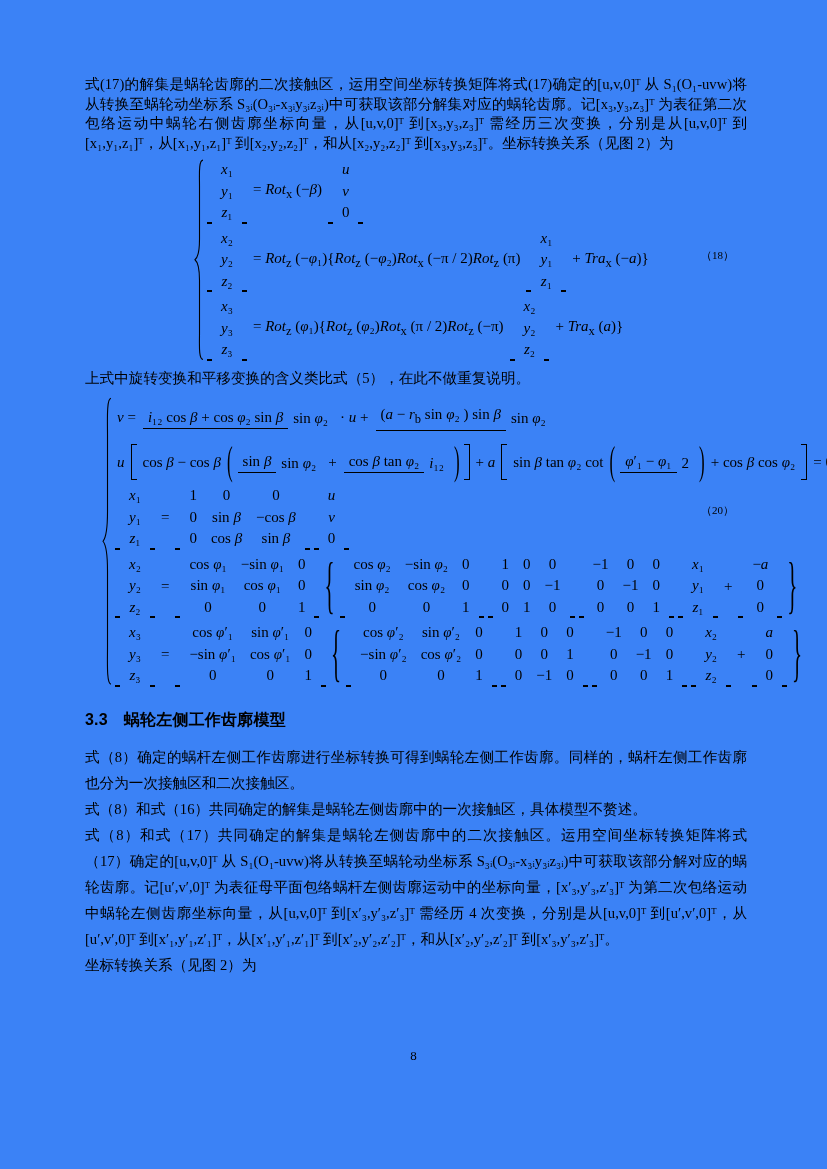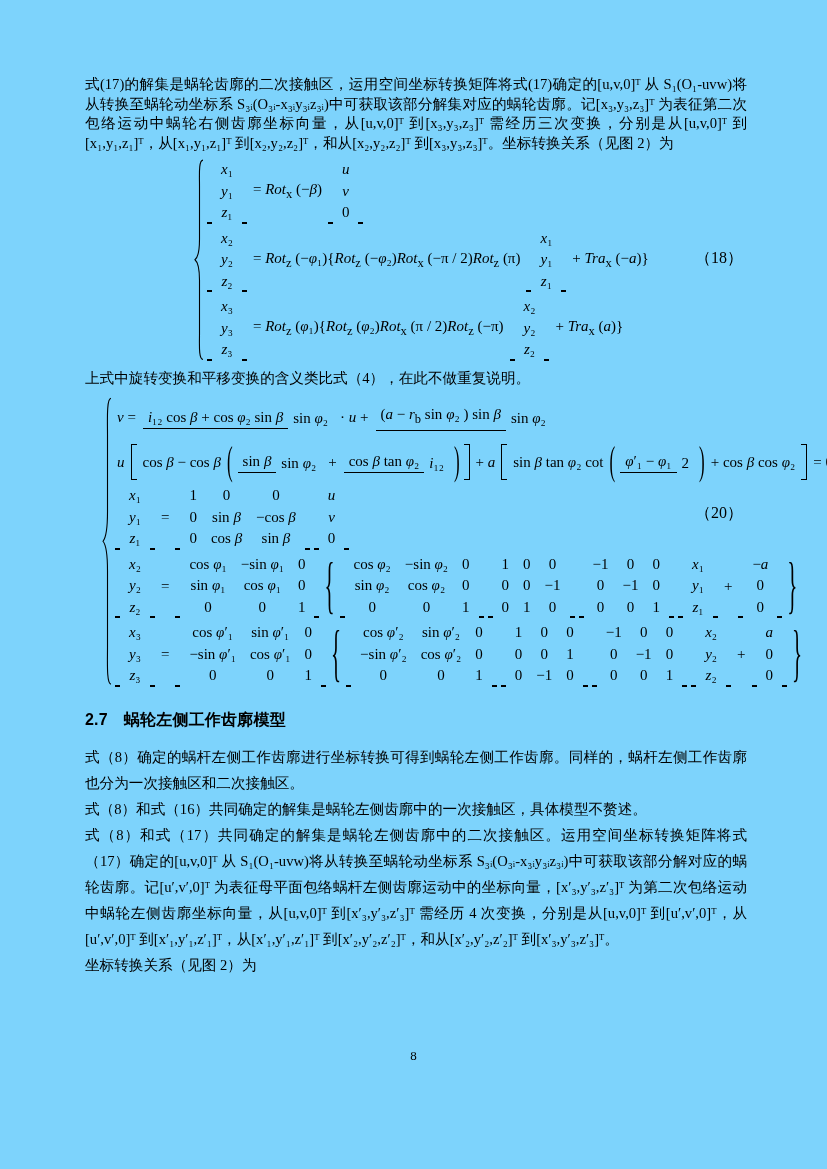--- a/index.html
+++ b/index.html
@@ -1,19 +1,19 @@
 <!DOCTYPE html>
 <html><head>
 <meta charset="utf-8">
 <style>
   * { box-sizing: border-box; }
   html,body { margin:0; padding:0; background:#e8e8e8; }
   .page {
     position:relative; width:827px; height:1169px; margin:0 auto;
-    background:#7dd3fc; color:#000;
+    background:#3b82f6; color:#000;
     font-family:"Liberation Serif","DejaVu Serif",serif;
     overflow:hidden;
   }
   .content { position:absolute; left:85px; top:75px; width:662px; }
 
   p.para {
     margin:0; font-size:14.6px; line-height:19.6px;
     text-align:justify;
   }
   p.para.wide { line-height:26px; }
@@ -28,21 +28,21 @@
   
   .eqblock { position:relative; display:flex; align-items:stretch; font-size:15px; }
   .eqblock i { font-family:"Liberation Serif","DejaVu Serif",serif; }
   .eq18 { margin:4px 0 6px 108px; }
   .eq19 { margin:6px 0 4px 16px; }
   .sysbrace { width:12px; flex:0 0 12px; height:auto; }
   .eqcol { display:flex; flex-direction:column; justify-content:space-around; }
   .eqrow { display:flex; align-items:center; padding:2px 0; white-space:nowrap; }
   .mtext { margin:0 4px; }
 
-  .eqlabel { position:absolute; right:4px; font-size:16px; }
+  .eqlabel { position:absolute; right:13px; font-size:11px; }
   .eq18 .eqlabel { top:44%; }
   .eq19 .eqlabel { top:37%; }
 
   
   .matrix { display:inline-flex; align-items:flex-end; margin:0 2px; }
   .bk { width:5px; flex:0 0 5px; border:1.3px solid #000; }
   .bkl { border-right:none; margin-right:2px; }
   .bkr { border-left:none; margin-left:2px; }
   table.mx { border-collapse:collapse; align-self:center; }
   table.mx td {
@@ -193,21 +193,21 @@
                 </tbody>
               </table>
               <span class="bk bkr"></span>
             </span>
           <span class="mtext">+ <i>Tra</i><sub>x</sub> (<i>a</i>)}</span>
         </div>
       </div>
       <span class="eqlabel">（18）</span>
     </div>
 
-    <p class="para">上式中旋转变换和平移变换的含义类比式（4），在此不做重复说明。</p>
+    <p class="para">上式中旋转变换和平移变换的含义类比式（5），在此不做重复说明。</p>
 
     <div class="eqblock eq19">
       <svg class="sysbrace" viewBox="0 0 12 100" preserveAspectRatio="none">
         <path d="M10,1.5 C5.5,1.5 6.5,9 6.5,14 L6.5,40 C6.5,46.5 4.5,49 2,50 C4.5,51 6.5,53.5 6.5,60 L6.5,86 C6.5,91 5.5,98.5 10,98.5" fill="none" stroke="#000" stroke-width="1.1" vector-effect="non-scaling-stroke"></path>
       </svg>
       <div class="eqcol">
 
         <div class="eqrow">
           <span class="mtext"><i>v</i> =</span>
           <span class="frac">
@@ -611,21 +611,21 @@
             </span>
           <span class="bb">}</span>
         </div>
 
       </div>
       <span class="eqlabel">（20）</span>
     </div>
 
 
     <h2 class="sec">
-      <span class="secnum">2.7</span><span>蜗轮左侧工作齿廓模型</span>
+      <span class="secnum">3.3</span><span>蜗轮左侧工作齿廓模型</span>
     </h2>
 
     <p class="para wide">式（8）确定的蜗杆左侧工作齿廓进行坐标转换可得到蜗轮左侧工作齿廓。同样的，蜗杆左侧工作齿廓也分为一次接触区和二次接触区。</p>
     <p class="para wide">式（8）和式（16）共同确定的解集是蜗轮左侧齿廓中的一次接触区，具体模型不赘述。</p>
     <p class="para wide">式（8）和式（17）共同确定的解集是蜗轮左侧齿廓中的二次接触区。运用空间坐标转换矩阵将式（17）确定的[u,v,0]ᵀ 从 S₁(O₁-uvw)将从转换至蜗轮动坐标系 S₃ᵢ(O₃ᵢ-x₃ᵢy₃ᵢz₃ᵢ)中可获取该部分解对应的蜗轮齿廓。记[u′,v′,0]ᵀ 为表征母平面包络蜗杆左侧齿廓运动中的坐标向量，[x′₃,y′₃,z′₃]ᵀ 为第二次包络运动中蜗轮左侧齿廓坐标向量，从[u,v,0]ᵀ 到[x′₃,y′₃,z′₃]ᵀ 需经历 4 次变换，分别是从[u,v,0]ᵀ 到[u′,v′,0]ᵀ，从[u′,v′,0]ᵀ 到[x′₁,y′₁,z′₁]ᵀ，从[x′₁,y′₁,z′₁]ᵀ 到[x′₂,y′₂,z′₂]ᵀ，和从[x′₂,y′₂,z′₂]ᵀ 到[x′₃,y′₃,z′₃]ᵀ。</p>
     <p class="para wide">坐标转换关系（见图 2）为</p>
 
   </div>
 
   <div class="pagenum">8</div>

